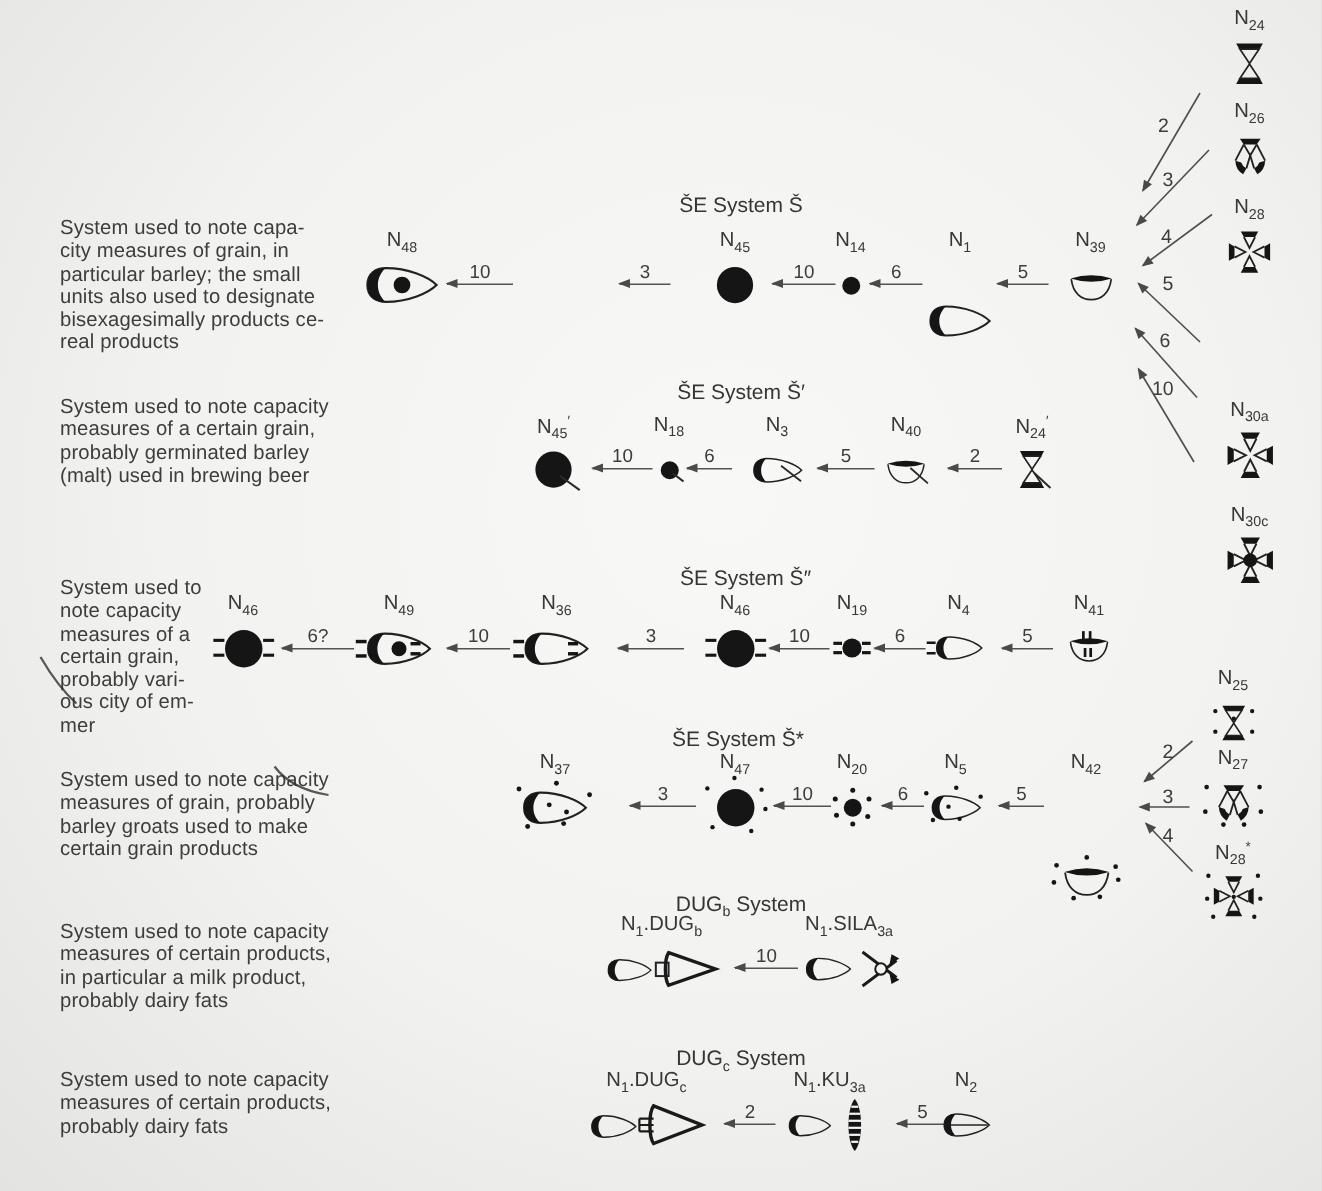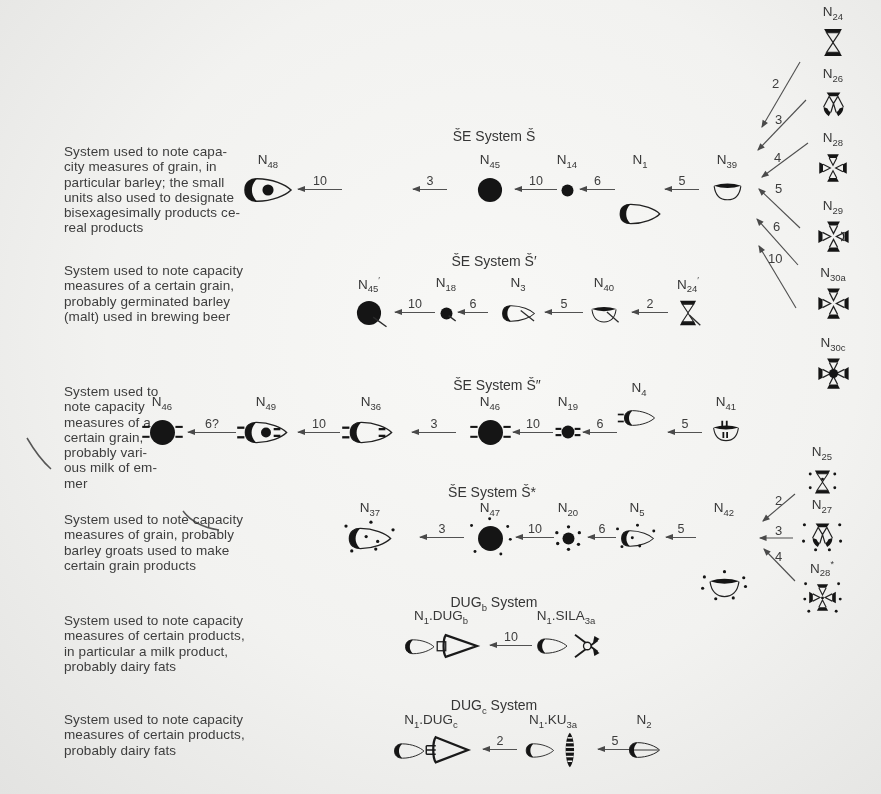--- a/index.html
+++ b/index.html
@@ -1,19 +1,19 @@
 <!DOCTYPE html>
 <html><head>
 <meta charset="utf-8">
 <style>
   html,body{margin:0;padding:0;}
   body{background:#d9d9d7;font-family:"Liberation Sans",sans-serif;}
   #page{position:relative;width:881px;height:794px;overflow:hidden;color:#3c3c3c;
         background:radial-gradient(ellipse at 55% 42%, #f8f8f6 0%, #f2f2f0 55%, #e3e3e1 100%);}
-  .desc{position:absolute;font-size:13.5px;line-height:15.3px;color:#3d3d3d;letter-spacing:.1px;margin-left:24px;}
+  .desc{position:absolute;font-size:13.5px;line-height:15.3px;color:#3d3d3d;letter-spacing:.1px;}
   .sys-title{position:absolute;font-size:14px;white-space:nowrap;transform:translateX(-50%);color:#353535;}
   .sys-title sub{font-size:9.5px;}
   .sig{position:absolute;width:64px;display:flex;flex-direction:column;align-items:center;}
   .slbl{height:18px;font-size:13.5px;white-space:nowrap;color:#383838;}
   .slbl sub{font-size:9.5px;}
   .slbl sup{font-size:9px;}
   .gbox{height:36px;display:flex;align-items:center;justify-content:center;margin-top:2px;}
   svg.gl{overflow:visible;display:block;}
   .ol{fill:none;stroke:#222;stroke-width:1.4;}
   .olk{fill:none;stroke:#1a1a1a;stroke-width:2.4;}
@@ -103,21 +103,21 @@
     <div>measures of a certain grain,</div>
     <div>probably germinated barley</div>
     <div>(malt) used in brewing beer</div>
   </div>
   <div class="desc" style="left:40px;top:384px;">
     <div>System used to</div>
     <div>note capacity</div>
     <div>measures of a</div>
     <div>certain grain,</div>
     <div>probably vari-</div>
-    <div>ous milk of em-</div>
+    <div>ous city of em-</div>
     <div>mer</div>
   </div>
   <div class="desc" style="left:40px;top:512px;">
     <div>System used to note capacity</div>
     <div>measures of grain, probably</div>
     <div>barley groats used to make</div>
     <div>certain grain products</div>
   </div>
   <div class="desc" style="left:40px;top:613px;">
     <div>System used to note capacity</div>
@@ -243,29 +243,20 @@
       </div>
   </div>
   <div class="sig" style="left:801px;top:130px;">
     <div class="slbl"><span>N</span><sub>28</sub></div>
     <div class="gbox">
         <svg class="gl" width="30" height="30" viewBox="0 0 36 36">
           <use href="#g-cross"></use>
         </svg>
       </div>
   </div>
-  <div class="sig" style="left:801px;top:198px;">
-    <div class="slbl"><span>N</span><sub>29</sub></div>
-    <div class="gbox">
-        <svg class="gl" width="33" height="33" viewBox="0 0 36 36">
-          <use href="#g-cross"></use>
-          <path class="ol" d="M26.5,13 A6,6 0 0 1 26.5,23"></path>
-        </svg>
-      </div>
-  </div>
   <div class="sig" style="left:801px;top:265px;">
     <div class="slbl"><span>N</span><sub>30a</sub></div>
     <div class="gbox">
         <svg class="gl" width="33" height="33" viewBox="0 0 36 36">
           <use href="#g-cross"></use>
         </svg>
       </div>
   </div>
   <div class="sig" style="left:801px;top:335px;">
     <div class="slbl"><span>N</span><sub>30c</sub></div>
@@ -433,21 +424,21 @@
           <line class="tk" x1="16.5" y1="12.5" x2="23" y2="12.5"></line>
         </svg>
       </div>
   </div>
   <div class="arr" style="left:583px;top:418px;width:34px;">
     <span class="num">6</span>
       <span class="ln">
         <span class="ah"></span>
       </span>
   </div>
-  <div class="sig" style="left:607px;top:380px;">
+  <div class="sig" style="left:607px;top:394px;">
     <div class="slbl"><span>N</span><sub>4</sub></div>
     <div class="gbox">
         <svg class="gl" width="35" height="20" viewBox="0 0 50 28">
           <use href="#g-cone"></use>
           <line class="tk" x1="-6" y1="9" x2="2.5" y2="9"></line>
           <line class="tk" x1="-6" y1="19" x2="2.5" y2="19"></line>
         </svg>
       </div>
   </div>
   <div class="arr" style="left:668px;top:418px;width:34px;">

